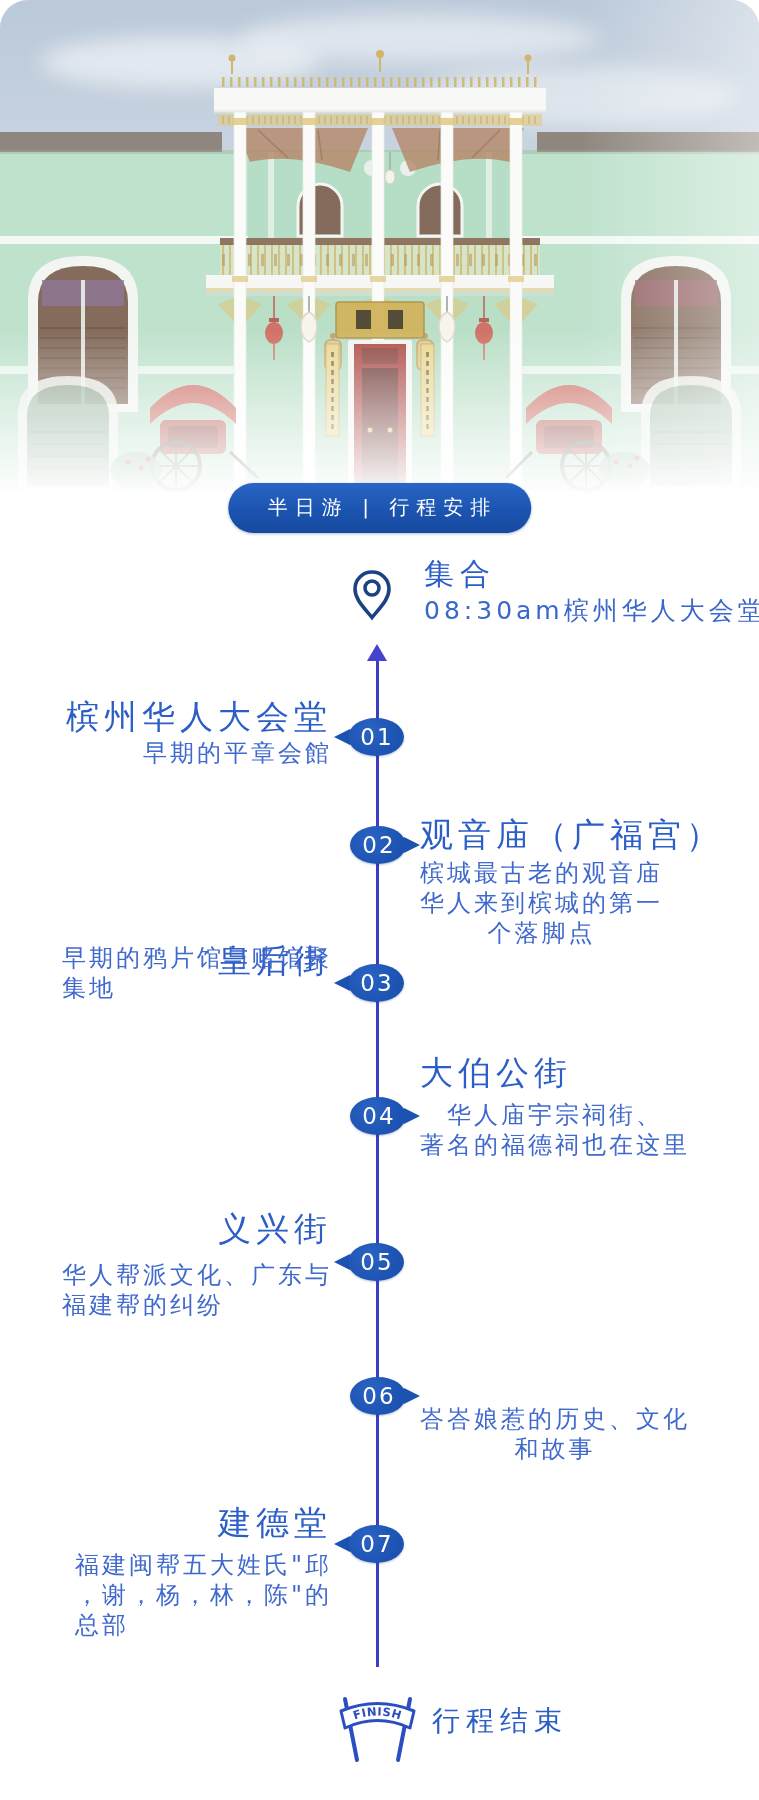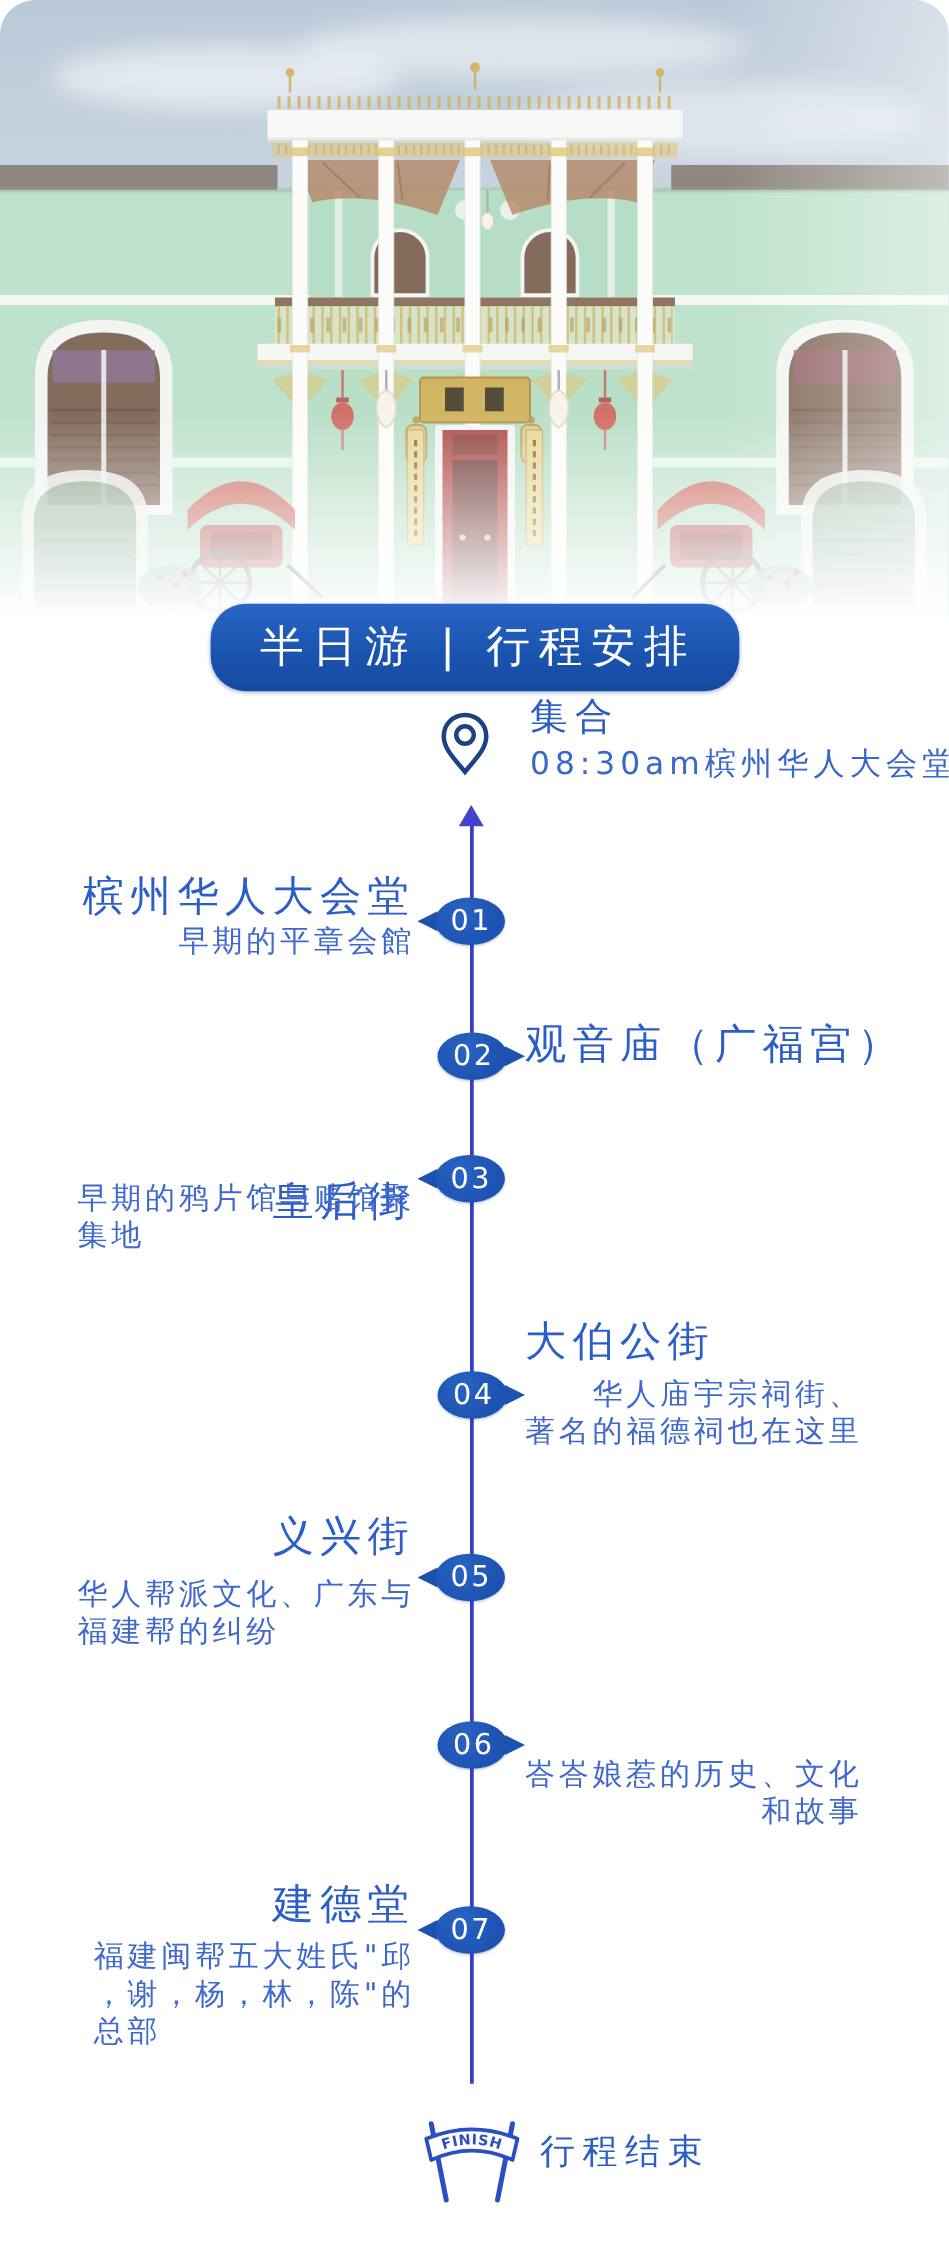--- a/index.html
+++ b/index.html
@@ -14,21 +14,21 @@
     position:absolute; top:0; left:0; width:759px; height:492px;
     border-radius:28px 28px 0 0; overflow:hidden;
   }
   .hero svg { display:block; }
 
   
   .pill {
     position:absolute; top:483px; left:50%; transform:translateX(-50%);
     background:linear-gradient(180deg,#2a65c5 0%,#1b54b0 55%,#164a9e 100%);
     color:#ffffff; border-radius:28px; padding:11px 34px 12px 40px;
-    font-size:35px; letter-spacing:7px; font-weight:500; white-space:nowrap;
+    font-size:20px; letter-spacing:7px; font-weight:500; white-space:nowrap;
     box-shadow:0 1px 3px rgba(20,60,140,.35);
   }
 
   
   .tl-line { position:absolute; left:376px; top:658px; width:3px; height:1009px; background:#3c3dc6; }
   .tl-arrow {
     position:absolute; left:367px; top:644px; width:0; height:0;
     border-left:10px solid transparent; border-right:10px solid transparent;
     border-bottom:17px solid #4543cd;
   }
@@ -40,21 +40,21 @@
 
   
   .stop-title {
     position:absolute; font-size:33px; letter-spacing:5px; color:#2c5ec7;
     line-height:34px; white-space:nowrap; font-weight:500;
   }
   .stop-desc {
     position:absolute; font-size:24px; letter-spacing:3px; color:#4069ce; line-height:30px;
   }
   .left-col  { left:38px; width:294px; text-align:right; }
-  .right-col { left:420px; text-align:right; white-space:pre-line; }
+  .right-col { left:420px; text-align:center; white-space:pre-line; }
   .desc-inner { display:inline-block; text-align:left; white-space:pre-line; }
 
   .badge { position:absolute; display:flex; align-items:center; z-index:3; }
   .badge .oval {
     width:56px; height:38px; border-radius:50%;
     background:radial-gradient(circle at 38% 32%,#2a63c4 0%,#1c52b0 70%);
     display:flex; align-items:center; justify-content:center;
     color:#ffffff; font-size:23px; letter-spacing:2px; font-weight:500;
     box-shadow:0 1px 2px rgba(15,50,120,.3);
   }
@@ -309,31 +309,34 @@
   <div class="stop-title left-col" style="top:700px">槟州华人大会堂</div>
   <div class="stop-desc left-col" style="top:738px"><span class="desc-inner">早期的平章会館</span></div>
   <div class="badge" style="left:334px;top:718px">
       <span class="tail-l"></span>
       <span class="oval">
         <span>01</span>
       </span>
     </div>
 
   <div class="stop-title right-col" style="top:818px">观音庙（广福宫）</div>
+  <div class="stop-desc right-col" style="top:858px">槟城最古老的观音庙
+华人来到槟城的第一
+个落脚点</div>
   <div class="badge" style="left:350px;top:826px">
       <span class="oval">
         <span>02</span>
       </span>
       <span class="tail-r"></span>
     </div>
 
   <div class="stop-title left-col" style="top:944px">皇后街</div>
   <div class="stop-desc left-col" style="top:943px"><span class="desc-inner">早期的鸦片馆与赌馆聚
 集地</span></div>
-  <div class="badge" style="left:334px;top:924px">
+  <div class="badge" style="left:334px;top:964px">
       <span class="tail-l"></span>
       <span class="oval">
         <span>03</span>
       </span>
     </div>
 
   <div class="stop-title right-col" style="top:1056px">大伯公街</div>
   <div class="stop-desc right-col" style="top:1100px">华人庙宇宗祠街、
 著名的福德祠也在这里</div>
   <div class="badge" style="left:350px;top:1097px">

